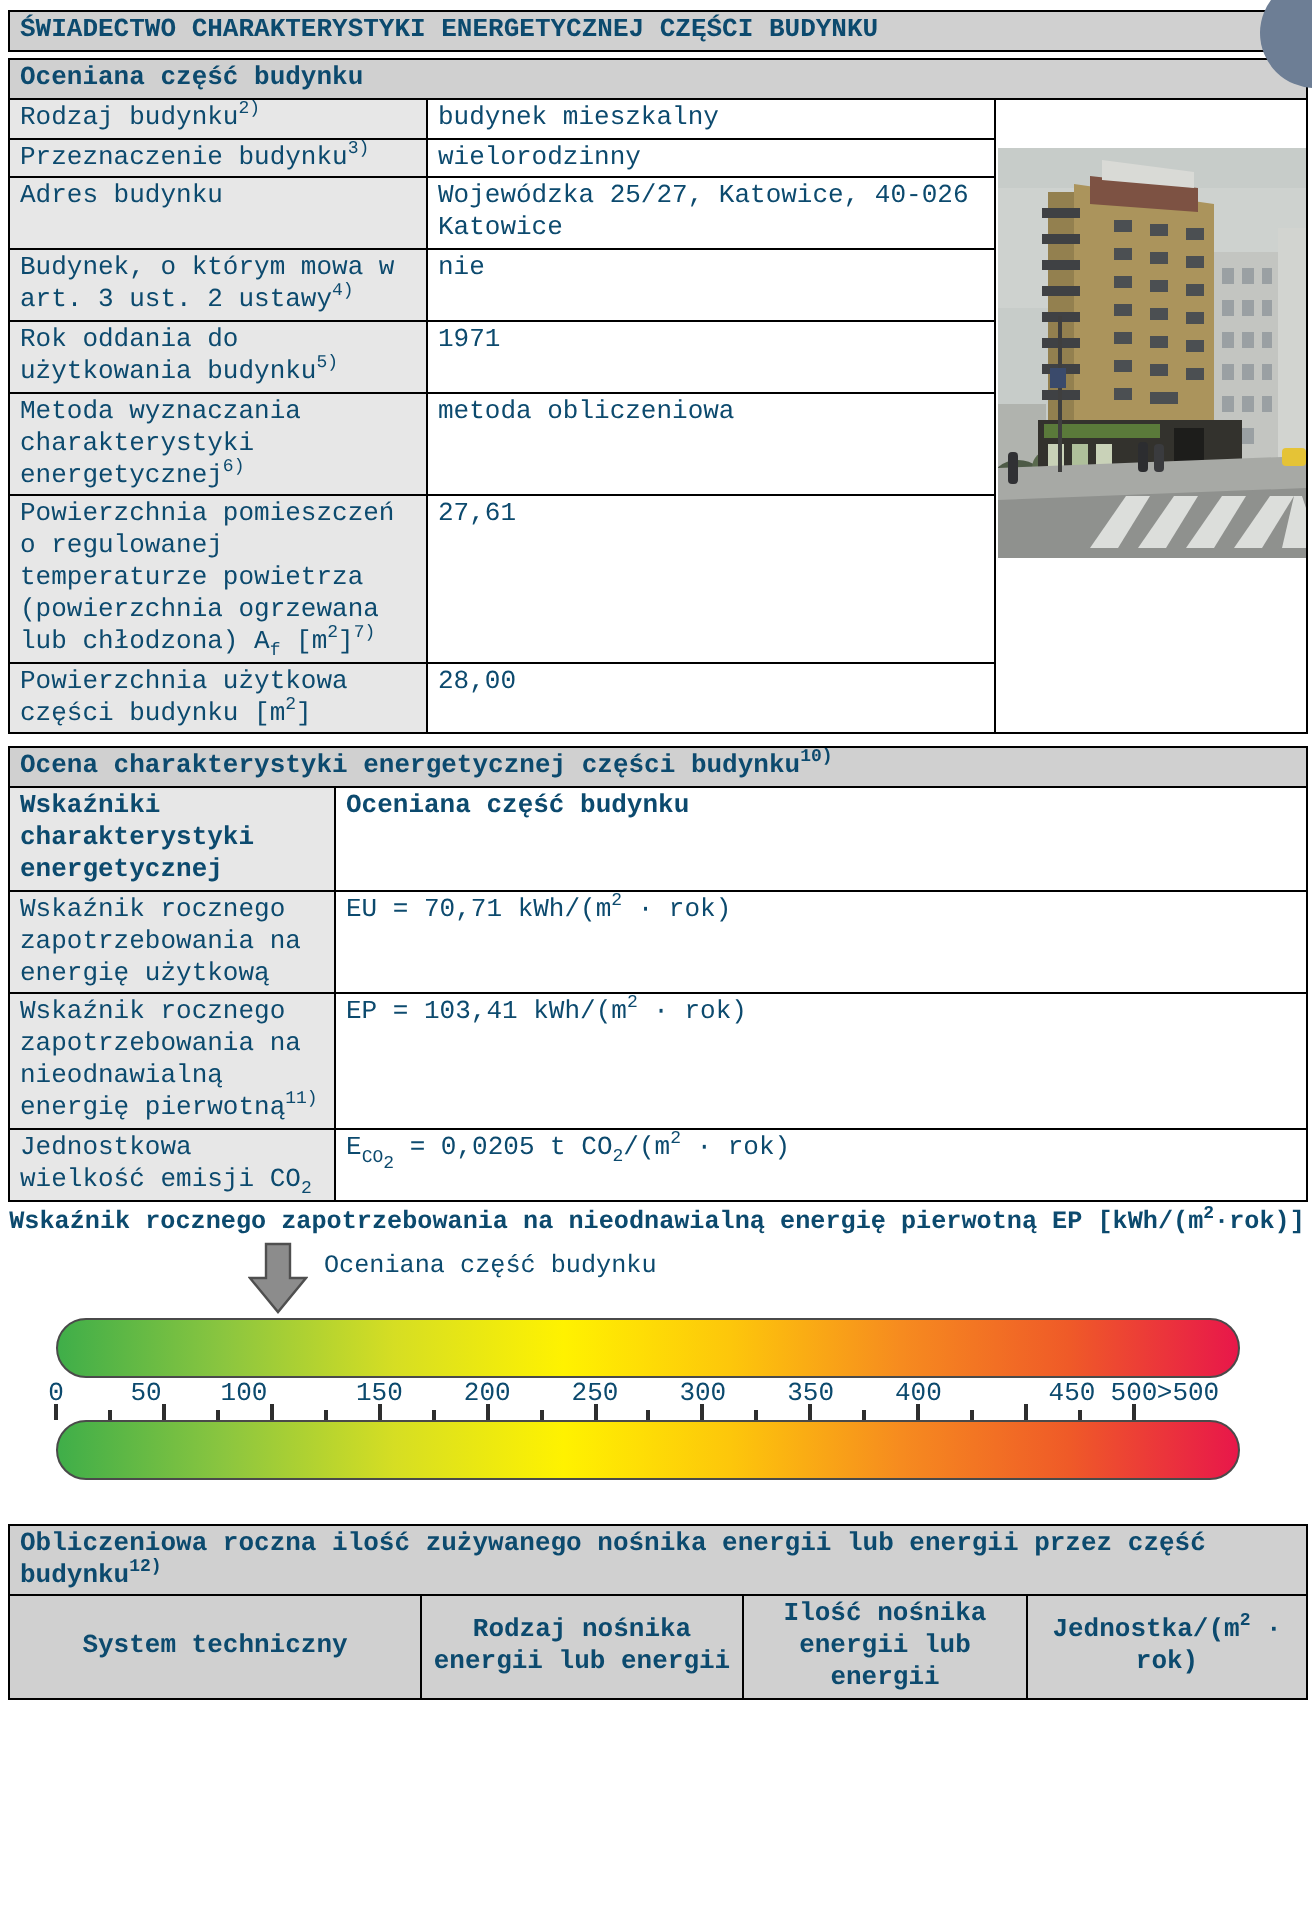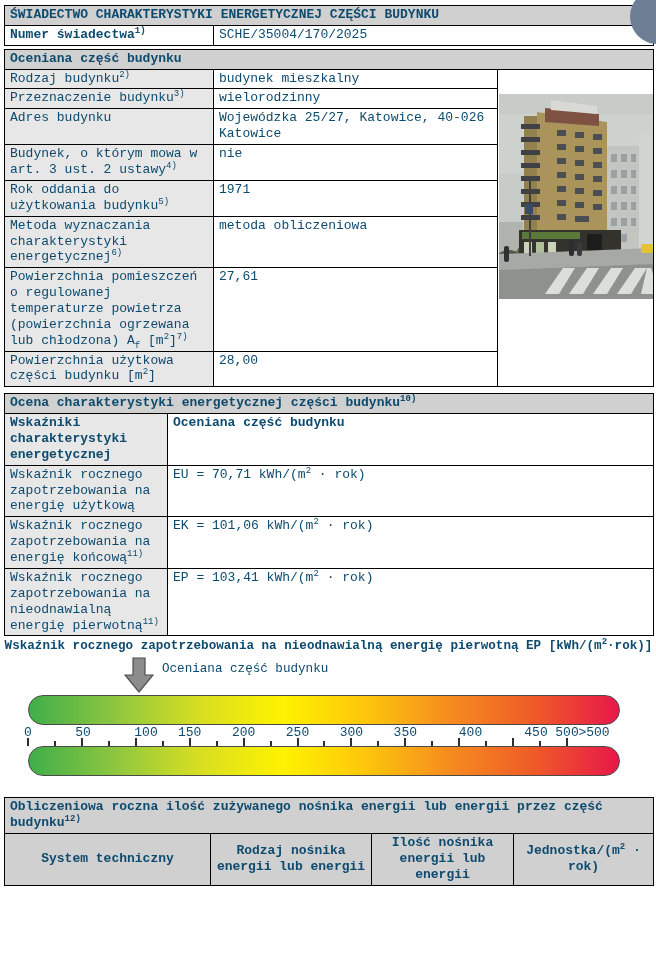--- a/index.html
+++ b/index.html
@@ -39,24 +39,20 @@
 
   <table>
     <colgroup>
         <col style="width:209px">
         <col style="width:440px">
       </colgroup>
     <tbody>
         <tr>
           <td colspan="2" class="sec-header">ŚWIADECTWO CHARAKTERYSTYKI ENERGETYCZNEJ CZĘŚCI BUDYNKU</td>
         </tr>
-    <tr>
-      <td class="bold">Numer świadectwa<sup>1)</sup></td>
-      <td>SCHE/35004/170/2025</td>
-    </tr>
   </tbody>
     </table>
 
   <table>
     <colgroup>
         <col style="width:209px">
         <col style="width:284px">
         <col style="width:156px">
       </colgroup>
     <tbody>
@@ -215,65 +211,65 @@
         </tr>
     <tr>
       <td class="lbl bold">Wskaźniki charakterystyki energetycznej</td>
       <td class="bold">Oceniana część budynku</td>
     </tr>
     <tr style="height:30px">
           <td class="lbl">Wskaźnik rocznego zapotrzebowania na energię użytkową</td>
           <td>EU = 70,71 kWh/(m<sup>2</sup> · rok)</td>
         </tr>
     <tr style="height:30px">
-          <td class="lbl">Wskaźnik rocznego zapotrzebowania na energię końcową<sup>11)</sup></td>
-          <td>EK = 101,06 kWh/(m<sup>2</sup> · rok)</td>
-        </tr>
-    <tr style="height:30px">
           <td class="lbl">Wskaźnik rocznego zapotrzebowania na nieodnawialną energię pierwotną<sup>11)</sup></td>
           <td>EP = 103,41 kWh/(m<sup>2</sup> · rok)</td>
+        </tr>
+    <tr>
+          <td class="lbl">Jednostkowa wielkość emisji CO<sub>2</sub></td>
+          <td>E<sub>CO<sub>2</sub></sub> = 0,0205 t CO<sub>2</sub>/(m<sup>2</sup> · rok)</td>
         </tr>
   </tbody>
     </table>
 
   <div class="chart">
     <div class="chart-title">Wskaźnik rocznego zapotrzebowania na nieodnawialną energię pierwotną EP [kWh/(m<sup>2</sup>·rok)]</div>
     <div class="pointer-row">
       <svg class="pointer" width="30" height="36" viewBox="0 0 30 36" style="left: 120.476px;">
         <polygon points="9,1 21,1 21,18 29,18 15,35 1,18 9,18" fill="#8c8c8c" stroke="#4f4f4f" stroke-width="1.2"></polygon>
       </svg>
       <div class="pointer-label">Oceniana część budynku</div>
     </div>
     <div class="bar" style="background: linear-gradient(to right, rgb(63, 174, 73), rgb(140, 198, 63), rgb(214, 222, 35), rgb(255, 242, 0), rgb(253, 198, 11), rgb(246, 139, 31), rgb(239, 90, 40), rgb(232, 23, 74));"></div>
     <div class="axis">
         <div class="tick-label" style="left: 1px;">0</div>
         <div class="tick-major" style="left: 23px;"></div>
         <div class="tick-minor" style="left: 49.95px;"></div>
-        <div class="tick-label" style="left: 56px;">50</div>
+        <div class="tick-label" style="left: 46px;">50</div>
         <div class="tick-major" style="left: 76.9px;"></div>
         <div class="tick-minor" style="left: 103.85px;"></div>
-        <div class="tick-label" style="left: 119px;">100</div>
+        <div class="tick-label" style="left: 95px;">100</div>
         <div class="tick-major" style="left: 130.8px;"></div>
         <div class="tick-minor" style="left: 157.75px;"></div>
         <div class="tick-label" style="left: 162.7px;">150</div>
         <div class="tick-major" style="left: 184.7px;"></div>
         <div class="tick-minor" style="left: 211.65px;"></div>
         <div class="tick-label" style="left: 216.6px;">200</div>
         <div class="tick-major" style="left: 238.6px;"></div>
         <div class="tick-minor" style="left: 265.55px;"></div>
         <div class="tick-label" style="left: 270.5px;">250</div>
         <div class="tick-major" style="left: 292.5px;"></div>
         <div class="tick-minor" style="left: 319.45px;"></div>
         <div class="tick-label" style="left: 324.4px;">300</div>
         <div class="tick-major" style="left: 346.4px;"></div>
         <div class="tick-minor" style="left: 373.35px;"></div>
         <div class="tick-label" style="left: 378.3px;">350</div>
         <div class="tick-major" style="left: 400.3px;"></div>
         <div class="tick-minor" style="left: 427.25px;"></div>
-        <div class="tick-label" style="left: 432.2px; text-align: right;">400</div>
+        <div class="tick-label" style="left: 432.2px;">400</div>
         <div class="tick-major" style="left: 454.2px;"></div>
         <div class="tick-minor" style="left: 481.15px;"></div>
         <div class="tick-label" style="left: 509px;">450</div>
         <div class="tick-major" style="left: 508.1px;"></div>
         <div class="tick-minor" style="left: 535.05px;"></div>
         <div class="tick-label" style="left: 540px;">500</div>
         <div class="tick-major" style="left: 562px;"></div>
         <div class="tick-label" style="left: 567px;">&gt;500</div>
       </div>
     <div class="bar" style="background: linear-gradient(to right, rgb(63, 174, 73), rgb(140, 198, 63), rgb(214, 222, 35), rgb(255, 242, 0), rgb(253, 198, 11), rgb(246, 139, 31), rgb(239, 90, 40), rgb(232, 23, 74));"></div>

